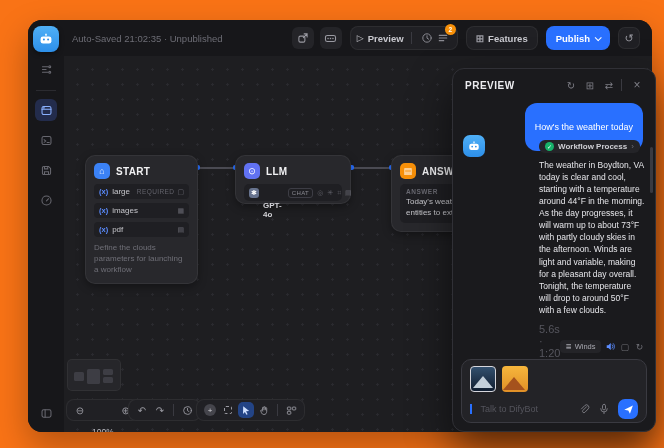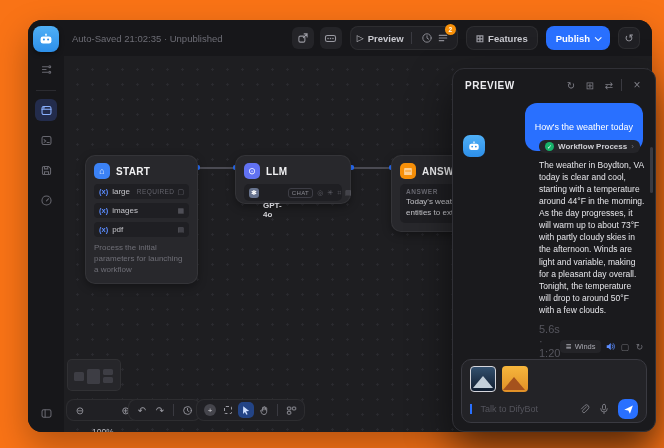--- a/index.html
+++ b/index.html
@@ -303,21 +303,21 @@
             <span class="var-ic">▦</span>
           </span>
       </div>
       <div class="var-row">
         <span class="var-tag">(x)</span>
         <span class="var-name">pdf</span>
         <span class="var-right">
             <span class="var-ic">▤</span>
           </span>
       </div>
-      <div class="node-desc">Process the initial parameters for launching a workflow</div>
+      <div class="node-desc">Define the clouds parameters for launching a workflow</div>
     </div>
 
     <div class="node" style="left:207px; top:135px; width:116px;">
       <div class="node-head">
         <span class="node-ic" style="background:#6172f3;">⊙</span>
         <span class="node-title">LLM</span>
       </div>
       <div class="model-row">
         <span class="model-ic">✱</span>
         <span class="model-name">GPT-4o</span>

